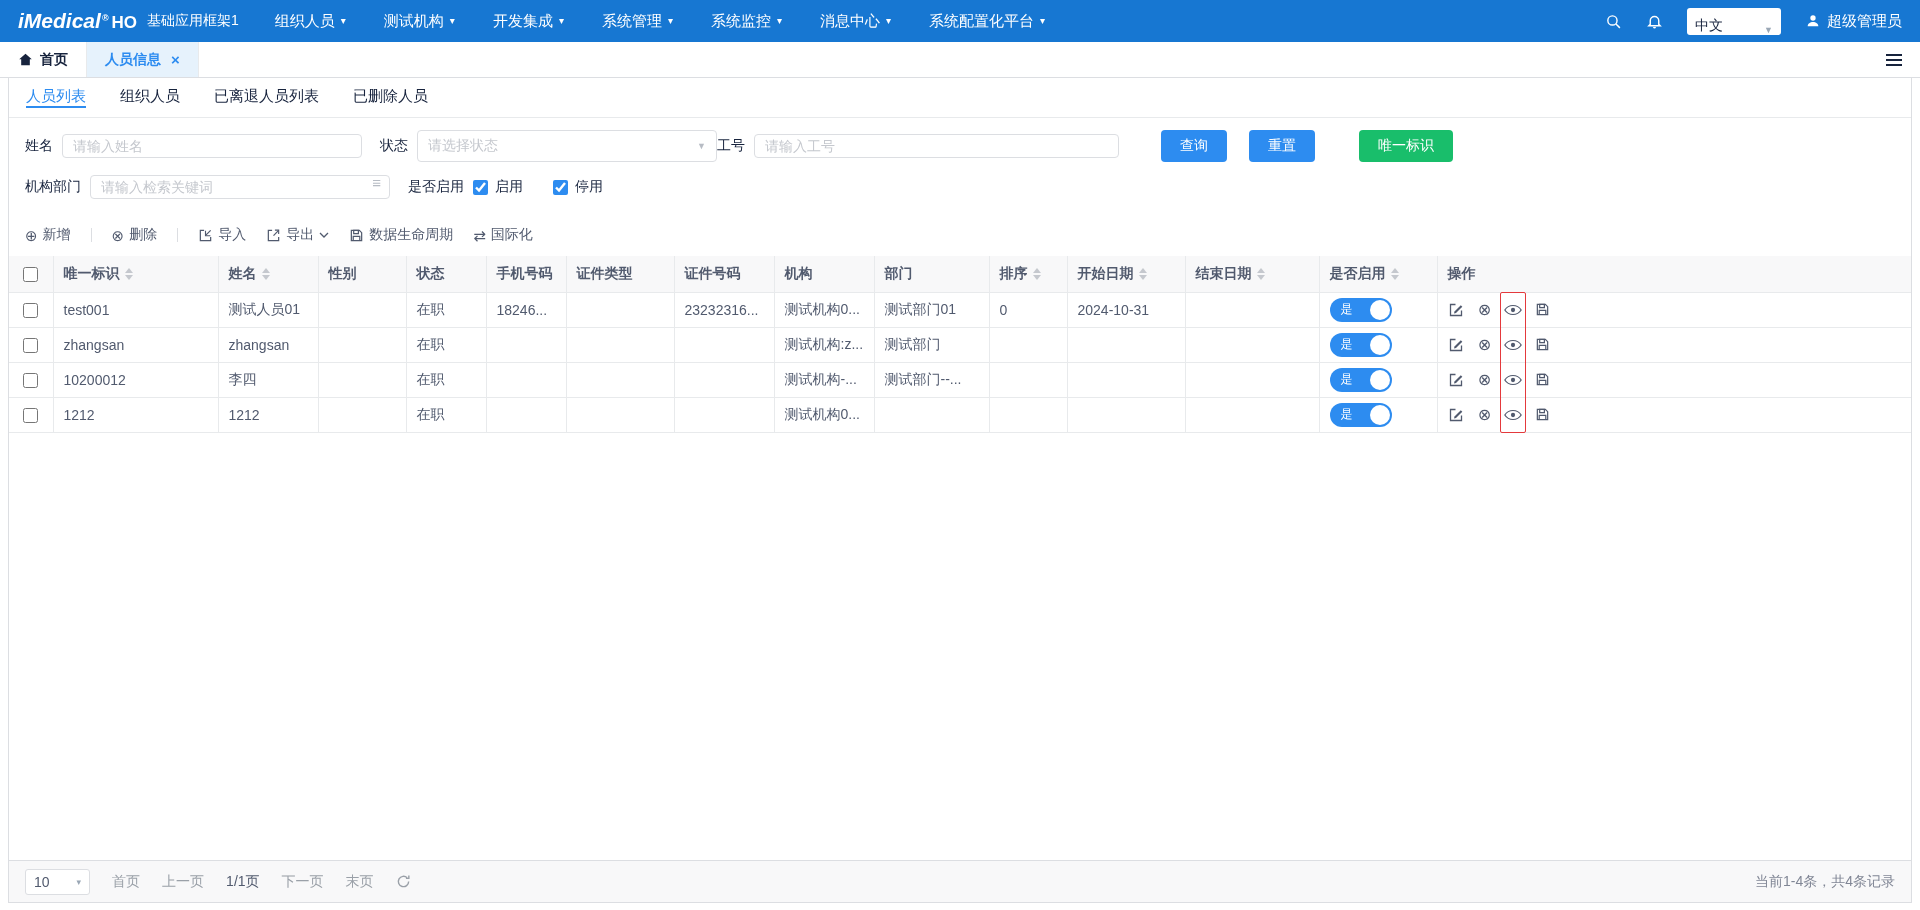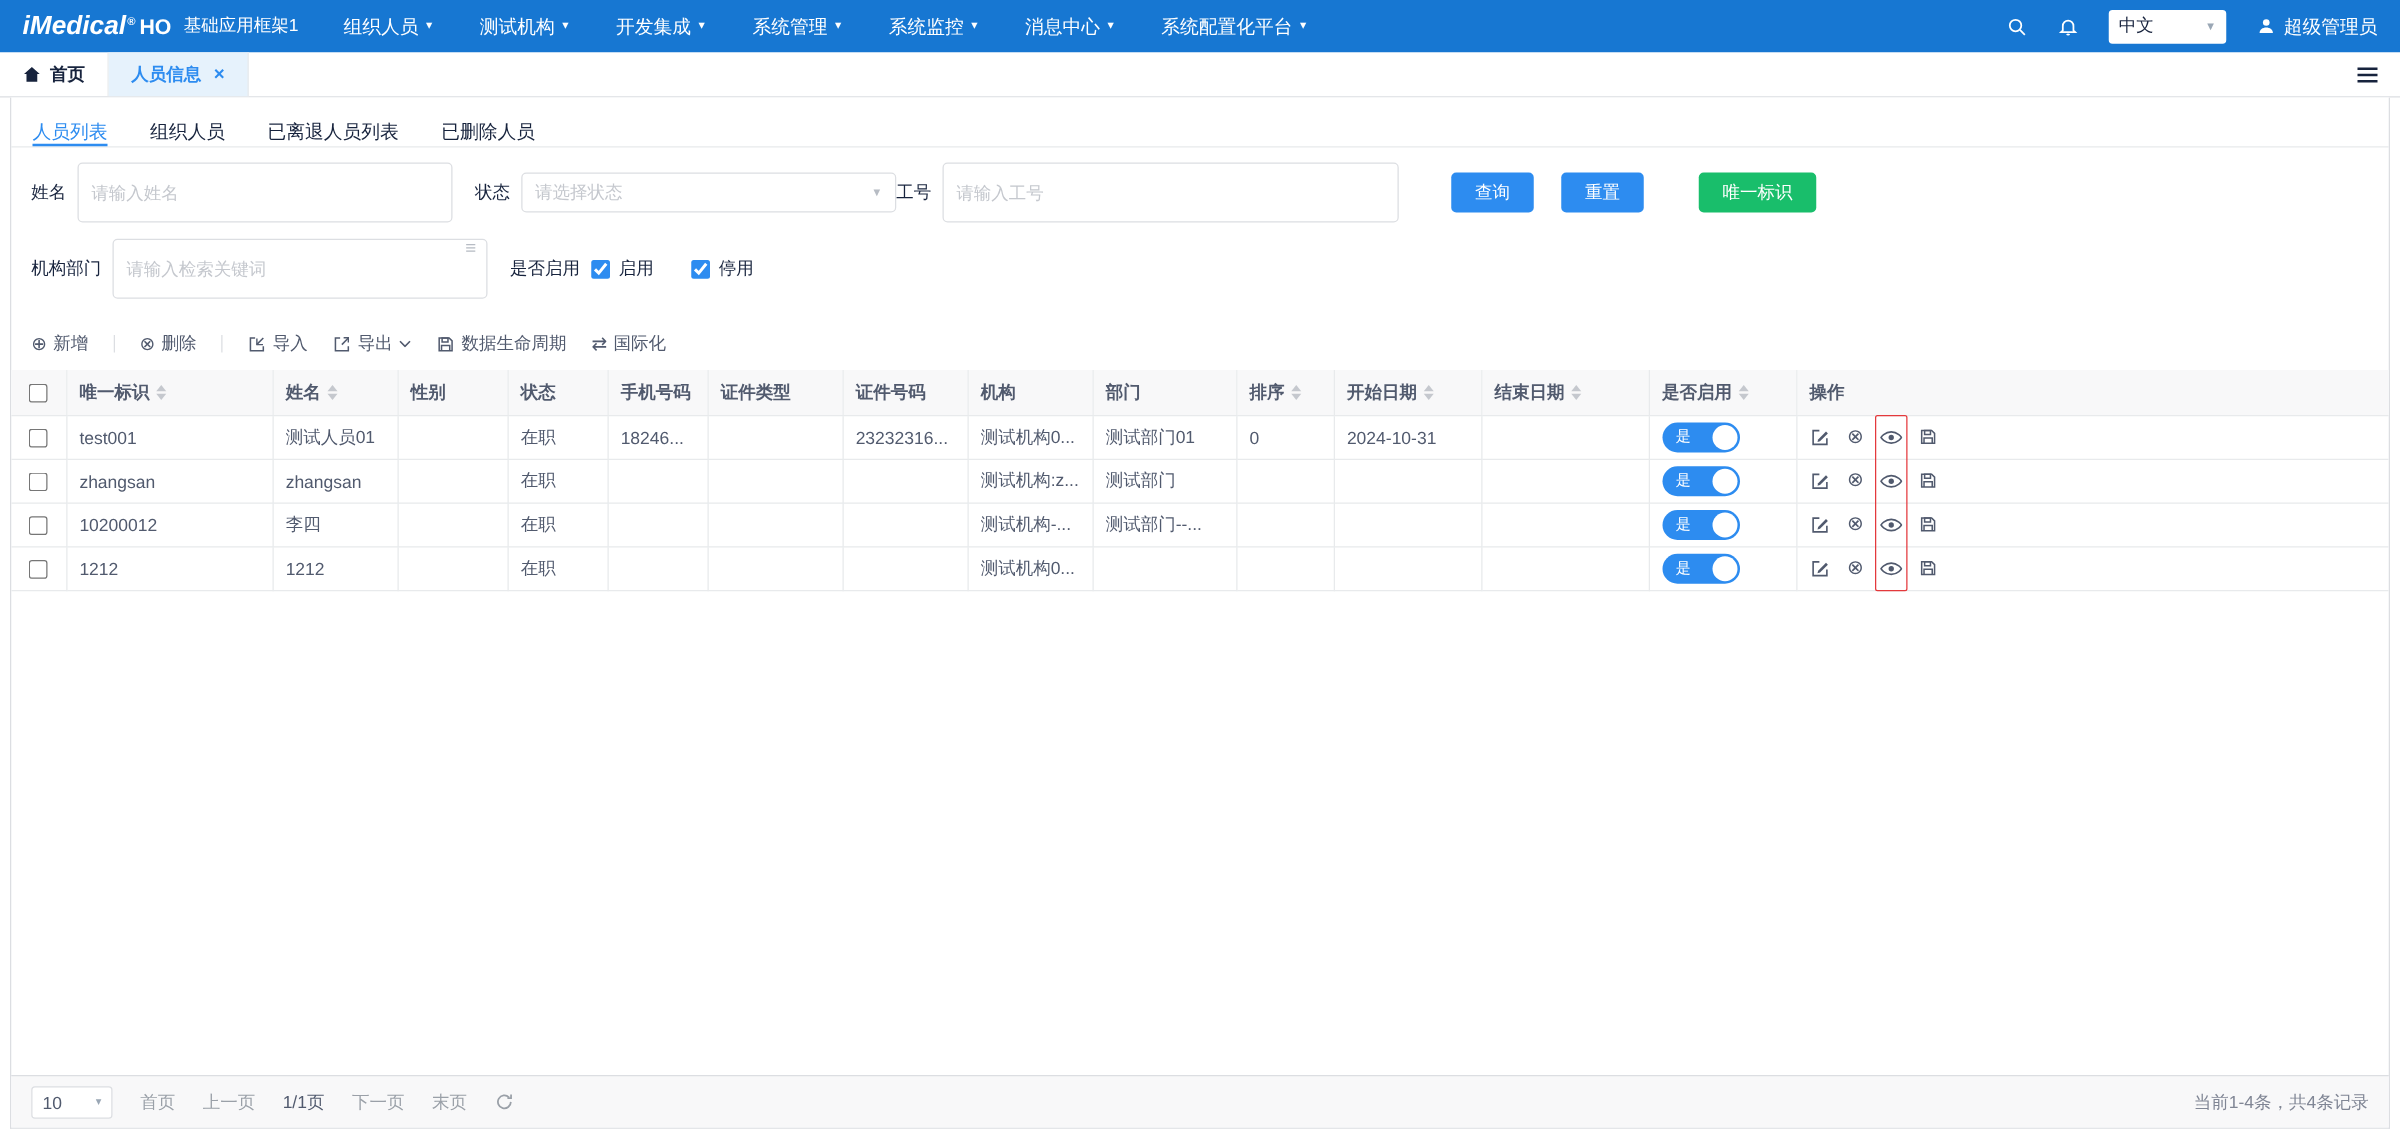--- a/index.html
+++ b/index.html
@@ -13,45 +13,45 @@
   .logo{display:flex;align-items:baseline;font-weight:bold;white-space:nowrap}
   .logo-main{font-size:21px;font-style:italic}
   .logo-reg{font-size:9px;position:relative;top:-7px;margin:0 1px}
   .logo-ho{font-size:17px;margin-left:2px}
   .app-name{font-size:14px;margin-left:10px;white-space:nowrap}
   .menus{display:flex;margin-left:36px;gap:38px}
   .menu-item{display:flex;align-items:center;gap:6px;font-size:15px;cursor:pointer;white-space:nowrap}
   .caret{font-size:10px;line-height:1}
   .nav-right{margin-left:auto;display:flex;align-items:center;gap:24px}
   .icon-btn{cursor:pointer;display:flex;align-items:center}
-  .lang-select{background:#fff;color:#17233d;height:27px;width:94px;border-radius:3px;display:flex;align-items:center;
+  .lang-select{background:#fff;color:#17233d;height:27px;width:94px;border-radius:3px;display:flex;align-items:flex-end;
     justify-content:space-between;padding:0 8px;font-size:14px;cursor:pointer}
   .lang-caret{color:#9aa7b5;font-size:9px}
   .user{display:flex;align-items:center;gap:6px;font-size:15px;cursor:pointer;white-space:nowrap}
 
   
   .tabbar{height:36px;background:#fff;border-bottom:1px solid #dcdee2;display:flex;align-items:stretch;flex-shrink:0}
   .tab{display:flex;align-items:center;gap:7px;padding:0 18px;font-size:14px;font-weight:bold;
     border-right:1px solid #e8eaec;cursor:pointer;white-space:nowrap}
   .tab.active{background:#e6f2fc;color:#2d8cf0}
   .tab-close{font-size:15px;margin-left:3px;line-height:1}
   .tab-list-btn{margin-left:auto;display:flex;align-items:center;padding:0 17px;cursor:pointer}
 
   
   .panel{flex:1;margin:0 8px 7px;border:1px solid #dcdee2;border-top:none;display:flex;flex-direction:column;min-height:0;background:#fff}
 
-  .subtabs{display:flex;gap:34px;padding:0 17px;height:40px;align-items:flex-end;border-bottom:1px solid #e8eaec;flex-shrink:0}
+  .subtabs{display:flex;gap:34px;padding:0 17px;height:40px;align-items:center;border-bottom:1px solid #e8eaec;flex-shrink:0}
   .subtab{font-size:15px;color:#17233d;cursor:pointer;display:flex;align-items:center;border-bottom:2px solid transparent;white-space:nowrap}
   .subtab.active{color:#2d8cf0;border-bottom-color:#2d8cf0}
 
   
   .filters{padding:12px 16px 6px;flex-shrink:0}
   .filter-row{display:flex;align-items:center;margin-bottom:13px}
   .f-label{font-size:14px;margin-right:9px;white-space:nowrap}
-  .f-input{height:48px;border:1px solid #dcdee2;border-radius:4px;padding:0 10px;font-size:14px;color:#4c1d95;outline:none;
+  .f-input{height:24px;border:1px solid #dcdee2;border-radius:4px;padding:0 10px;font-size:14px;color:#4c1d95;outline:none;
     font-family:"Liberation Sans","DejaVu Sans",sans-serif}
   .f-input::placeholder{color:#c5c8ce}
   .w300{width:300px}.w365{width:365px}
   .input-wrap{position:relative;display:flex;}
   .input-inner-icon{position:absolute;right:9px;color:#b7bcc4;font-size:15px;cursor:pointer;line-height:1}
   .f-select{height:32px;border:1px solid #dcdee2;border-radius:4px;padding:0 10px;font-size:14px;width:300px;background:#fff;
     display:flex;align-items:center;justify-content:space-between;color:#c5c8ce;cursor:pointer}
   .select-caret{color:#b7bcc4;font-size:9px}
   .ml18{margin-left:18px}.ml30{}.ml42{margin-left:42px}.ml22{margin-left:22px}.ml44{margin-left:44px}
   .btn{height:32px;border-radius:4px;border:none;color:#fff;font-size:14px;padding:0 19px;cursor:pointer;white-space:nowrap;

